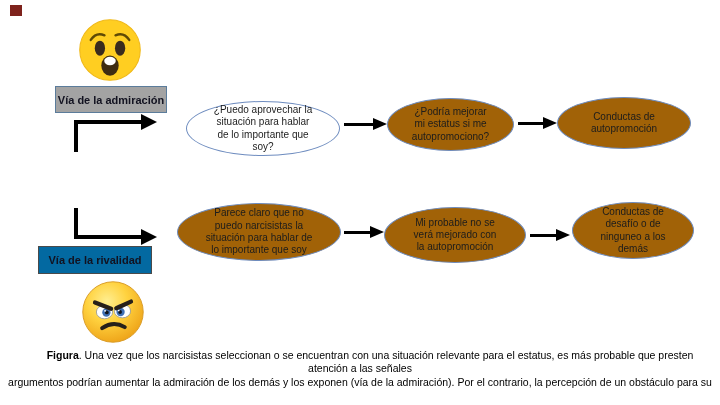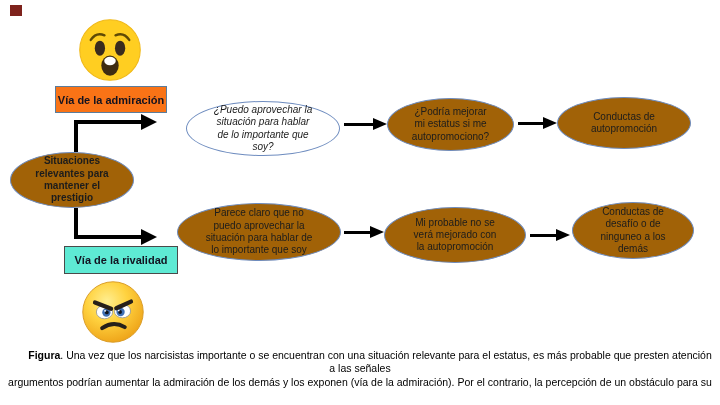--- a/index.html
+++ b/index.html
@@ -6,32 +6,32 @@
   .stage{
     position:relative;width:720px;height:405px;background:#ffffff;overflow:hidden;
     font-family:"Liberation Sans",sans-serif;color:#1a1a1a;
   }
   .corner-mark{position:absolute;left:10px;top:5px;width:12px;height:11px;background:#7E221C;}
   
   .path-box{
     position:absolute;display:flex;align-items:center;justify-content:center;
     font-size:11px;font-weight:bold;color:#121220;text-align:center;box-sizing:border-box;
   }
-  .box-admiration{left:55px;top:86px;width:112px;height:27px;background:#f97316;border:1.5px solid #5B7C9B;}
-  .box-rivalry{left:64px;top:246px;width:114px;height:28px;background:#5eead4;border:1.5px solid #4A4A4A;}
+  .box-admiration{left:55px;top:86px;width:112px;height:27px;background:#a3a3a3;border:1.5px solid #5B7C9B;}
+  .box-rivalry{left:38px;top:246px;width:114px;height:28px;background:#0369a1;border:1.5px solid #4A4A4A;}
   
   .ellipse{
     position:absolute;border:1.6px solid #6E8CBF;border-radius:50%;
     display:flex;align-items:center;justify-content:center;text-align:center;
     background:#a16207;color:#1c1c1c;font-size:10px;line-height:12.3px;
     white-space:pre-line;box-sizing:border-box;padding:2px 6px;
   }
   .ellipse--white{background:#ffffff;}
   .ellipse--trigger{left:10px;top:152px;width:124px;height:56px;font-weight:600;font-size:10px;}
-  .ellipse--t1{left:186px;top:101px;width:154px;height:55px;font-style:italic;}
+  .ellipse--t1{left:186px;top:101px;width:154px;height:55px;}
   .ellipse--t2{left:387px;top:98px;width:127px;height:53px;}
   .ellipse--t3{left:557px;top:97px;width:134px;height:52px;}
   .ellipse--b1{left:177px;top:203px;width:164px;height:58px;}
   .ellipse--b2{left:384px;top:207px;width:142px;height:56px;}
   .ellipse--b3{left:572px;top:202px;width:122px;height:57px;}
   
   .hline{position:absolute;height:3px;background:#000;}
   .vline{position:absolute;width:4px;background:#000;}
   .hline--thick{height:4px;}
   .head{position:absolute;width:0;height:0;border-top:6.5px solid transparent;border-bottom:6.5px solid transparent;border-left:14px solid #000;}
@@ -64,26 +64,20 @@
       <ellipse cx="47" cy="34" rx="5.6" ry="8.2" fill="#3A2B1E"></ellipse>
       <ellipse cx="36" cy="53" rx="9.5" ry="11" fill="#3E2C12"></ellipse>
       <ellipse cx="36" cy="48" rx="6.3" ry="4.6" fill="#FFFFFF"></ellipse>
     </svg>
   </div>
 
   <div class="path-box box-admiration">
     <span>Vía de la admiración</span>
   </div>
 
-  <div class="ellipse ellipse--trigger">
-    <span>Situaciones
-relevantes para
-mantener el
-prestigio</span>
-  </div>
 
   <div class="vline" style="left:74px;top:122px;height:30px;"></div>
   <div class="hline hline--thick" style="left:74px;top:120px;width:68px;"></div>
   <div class="head head--big" style="left:141px;top:114px;"></div>
 
   <div class="vline" style="left:74px;top:208px;height:31px;"></div>
   <div class="hline hline--thick" style="left:74px;top:235px;width:68px;"></div>
   <div class="head head--big" style="left:141px;top:229px;"></div>
 
   <div class="ellipse ellipse--t1 ellipse--white">
@@ -103,21 +97,21 @@
   <div class="hline" style="left:518px;top:122px;width:27px;"></div>
   <div class="head" style="left:543px;top:117px;"></div>
 
   <div class="ellipse ellipse--t3">
     <span>Conductas de
 autopromoción</span>
   </div>
 
   <div class="ellipse ellipse--b1">
     <span>Parece claro que no
-puedo aprovechar la
+puedo narcisistas la
 situación para hablar de
 lo importante que soy</span>
   </div>
   <div class="hline" style="left:344px;top:231px;width:28px;"></div>
   <div class="head" style="left:370px;top:226px;"></div>
 
   <div class="ellipse ellipse--b2">
     <span>Mi probable no se
 verá mejorado con
 la autopromoción</span>
@@ -154,18 +148,18 @@
       <circle cx="43.5" cy="36" r="2" fill="#10131C"></circle>
       <circle cx="27.6" cy="34.8" r="1" fill="#FFFFFF"></circle>
       <circle cx="42" cy="34.3" r="1" fill="#FFFFFF"></circle>
       <path d="M17 26 L34 32.5" stroke="#27201A" stroke-width="4.6" stroke-linecap="round"></path>
       <path d="M55 25 L39.5 32" stroke="#27201A" stroke-width="4.6" stroke-linecap="round"></path>
       <path d="M24.5 53 Q36.5 45 48.5 52" fill="none" stroke="#27201A" stroke-width="4.2" stroke-linecap="round"></path>
     </svg>
   </div>
 
   <div class="caption">
-    <div><b>Figura</b><span>. Una vez que los narcisistas importante o se encuentran con una situación relevante para el estatus, es más probable que presten atención a las señales</span></div>
+    <div><b>Figura</b><span>. Una vez que los narcisistas seleccionan o se encuentran con una situación relevante para el estatus, es más probable que presten atención a las señales</span></div>
     <div>argumentos podrían aumentar la admiración de los demás  y los exponen (vía de la admiración). Por el contrario, la percepción de un obstáculo para su</div>
 
   </div>
 
 </div>
 
 </body></html>

